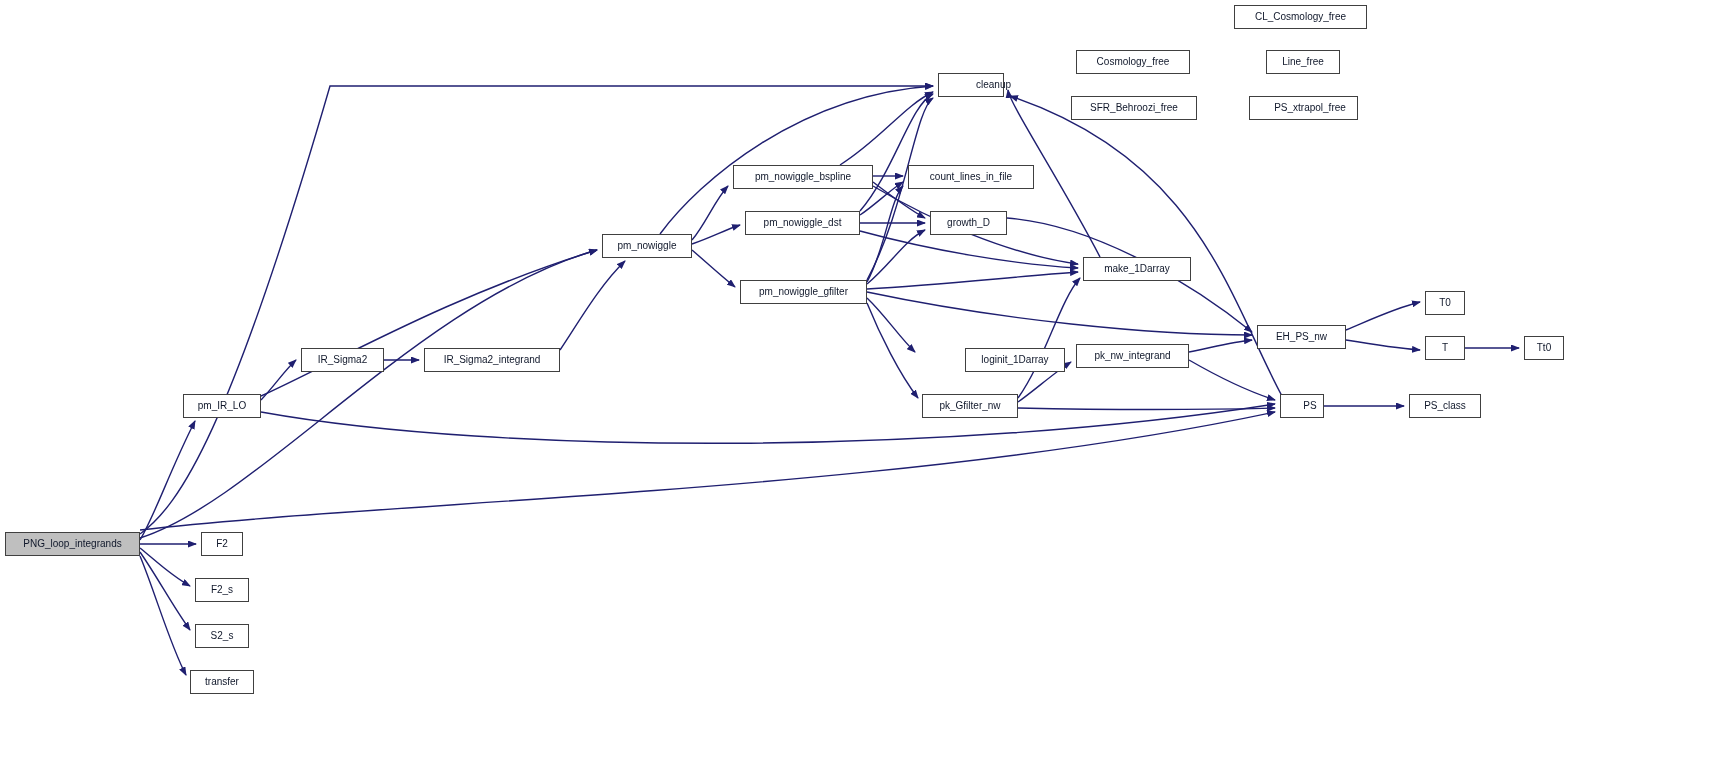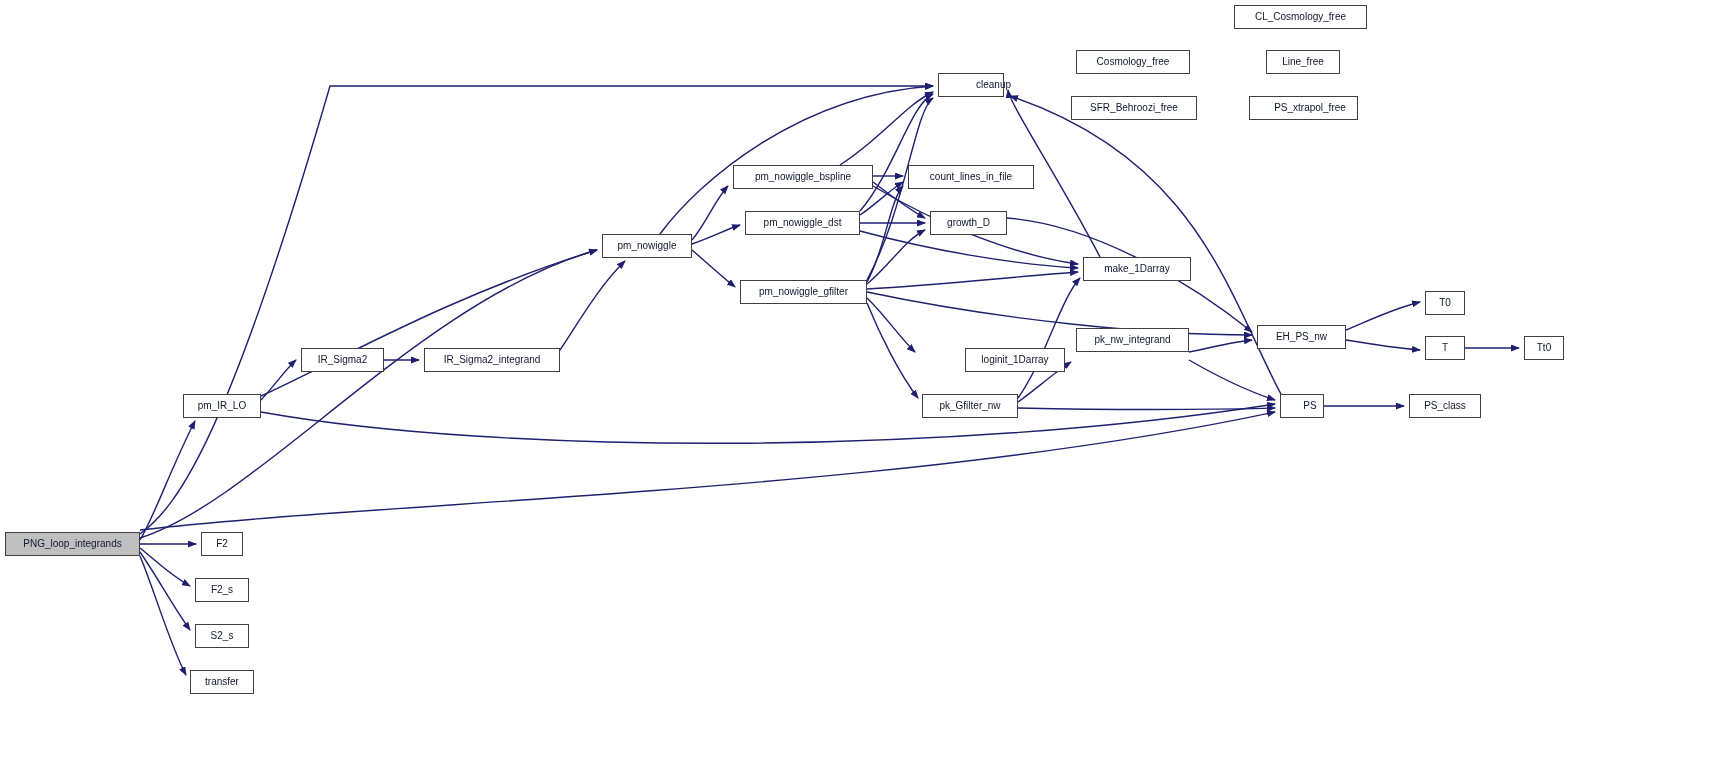--- a/index.html
+++ b/index.html
@@ -147,21 +147,21 @@
       </div>
       <div class="node" style="left: 1083px; top: 257px; width: 108px; height: 24px;">
         <span>make_1Darray</span>
       </div>
       <div class="node" style="left: 952px; top: 348px; width: 100px; height: 24px; margin-left: 13px;">
         <span>loginit_1Darray</span>
       </div>
       <div class="node" style="left: 922px; top: 394px; width: 96px; height: 24px;">
         <span>pk_Gfilter_nw</span>
       </div>
-      <div class="node" style="left: 1076px; top: 328px; width: 113px; height: 24px;">
+      <div class="node" style="left: 1076px; top: 344px; width: 113px; height: 24px;">
         <span>pk_nw_integrand</span>
       </div>
       <div class="node" style="left: 1257px; top: 325px; width: 89px; height: 24px;">
         <span>EH_PS_nw</span>
       </div>
       <div class="node" style="left: 1280px; top: 394px; width: 44px; height: 24px; padding-left: 16px;">
         <span>PS</span>
       </div>
       <div class="node" style="left: 1409px; top: 394px; width: 72px; height: 24px;">
         <span>PS_class</span>

